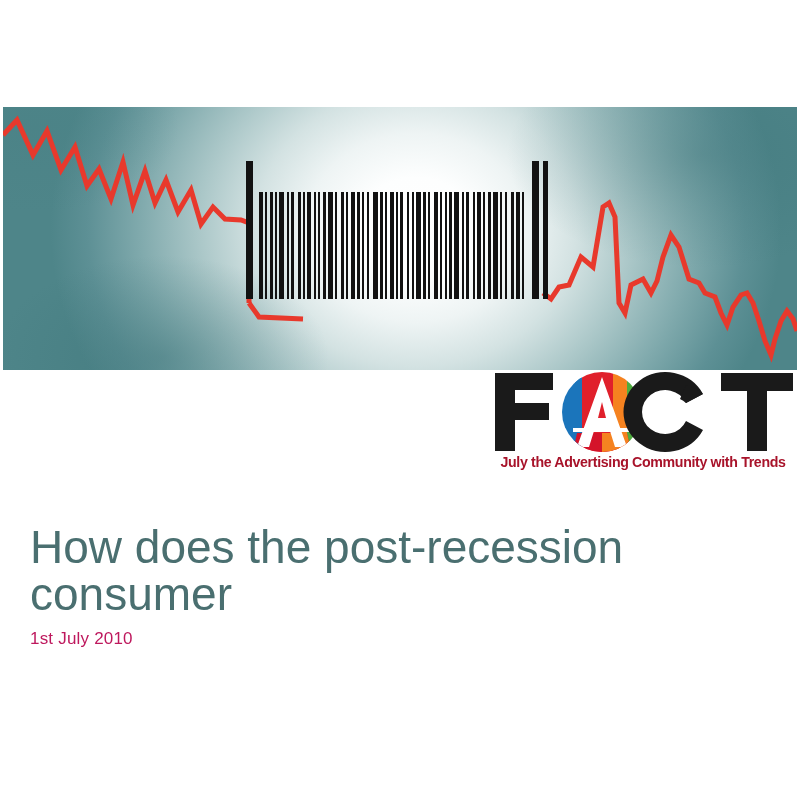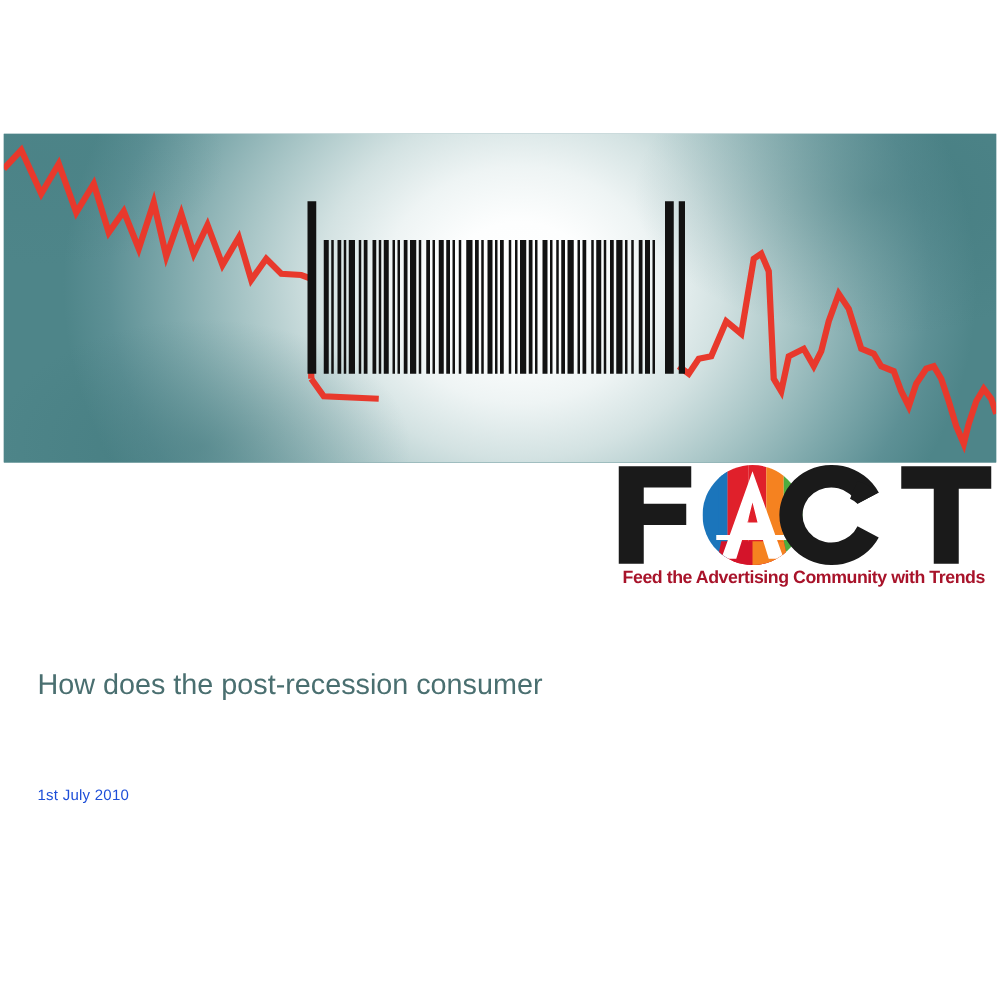--- a/index.html
+++ b/index.html
@@ -153,37 +153,37 @@
     white-space: nowrap;
   }
 
   
   #cover-headline {
     position: absolute;
     left: 30px;
     top: 524px;
     width: 740px;
     font-family: "Liberation Sans", sans-serif;
-    font-size: 23px;
+    font-size: 46px;
     line-height: 47px;
     font-weight: normal;
     color: #4a6f70;
     margin: 0;
   }
   #cover-headline .hl-line {
     display: block;
   }
   #cover-date {
     position: absolute;
     left: 30px;
     top: 629px;
     font-family: "Liberation Sans", sans-serif;
-    font-size: 12px;
+    font-size: 17px;
     font-weight: normal;
-    color: #1d4ed8;
+    color: #be185d;
     letter-spacing: 0.2px;
   }
 </style>
 </head>
 <body>
 
 <div id="cover-banner">
 
   <div id="banner-gradient"></div>
 
@@ -288,20 +288,20 @@
     <g>
       <path fill="#1a1a1a" d="M214 23 a42 40 0 1 0 0 36 l-17 -9 a23 22 0 1 1 0 -18 z"></path>
       <path fill="#1a1a1a" d="M197 14 a42 40 0 0 1 17 9 l-17 9 a23 22 0 0 0 -6 -4 z"></path>
     </g>
 
     <g>
       <path fill="#1a1a1a" d="M232 2 h72 v18 h-26 v60 h-20 v-60 h-26 z"></path>
     </g>
   </svg>
 
-  <div id="fact-tagline">Feed the Advertising Community with Trends</div>
+  <div id="fact-tagline">July the Advertising Community with Trends</div>
 </div>
 
 <h1 id="cover-headline">
   <span class="hl-line">How does the post-recession consumer</span>
 </h1>
 
 <div id="cover-date">1st July 2010</div>
 
 </body></html>

